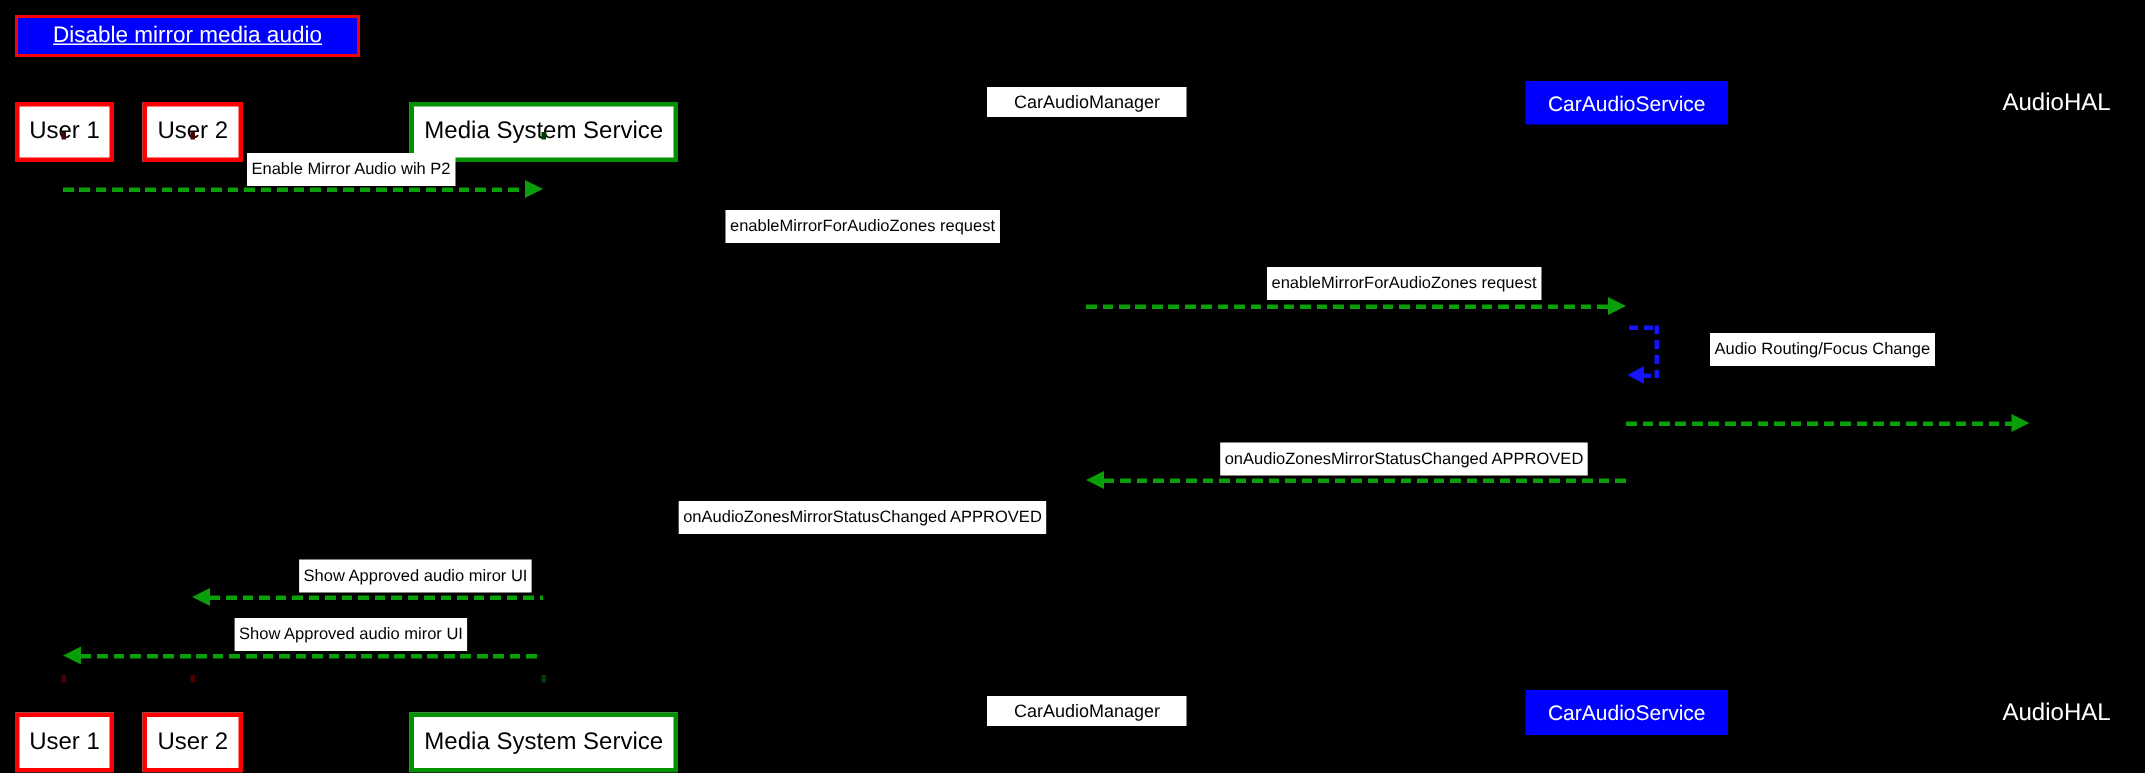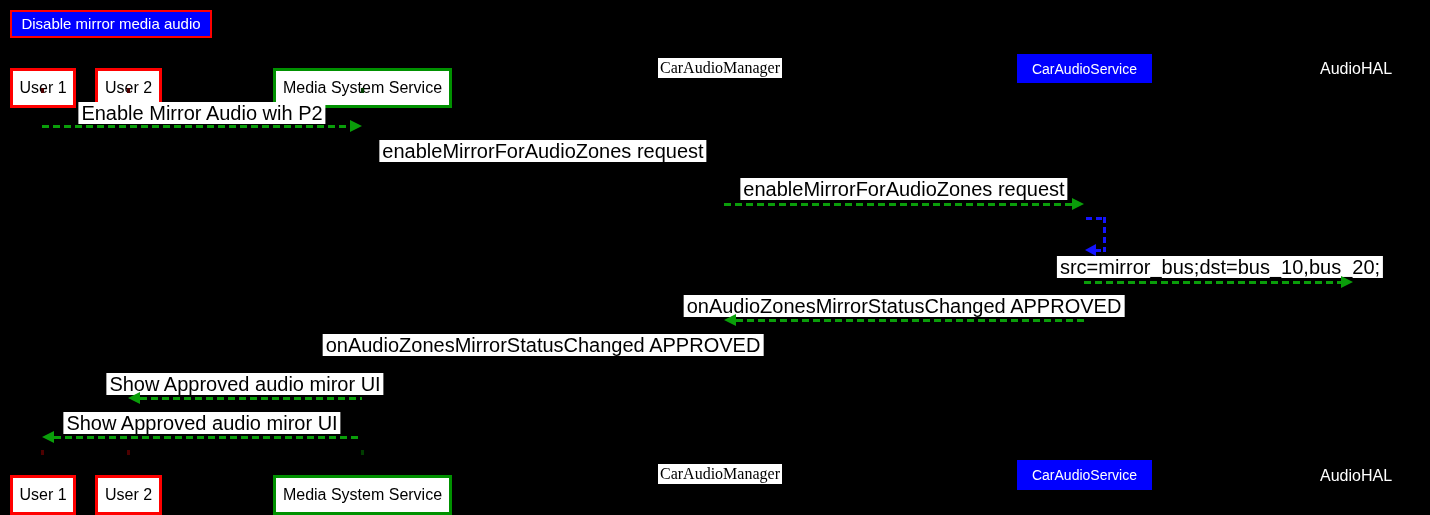--- a/index.html
+++ b/index.html
@@ -26,48 +26,48 @@
   }
   .actor-box{
     box-sizing:border-box;background:var(--label-bg);color:var(--label-text);
     font-size:16px;display:flex;align-items:center;justify-content:center;
     white-space:nowrap;
     margin-top:20px;
   }
   .red-outline{border:3px solid var(--actor-red);}
   .green-outline{border:3px solid var(--actor-green);}
   .plain-label{
-    background:var(--label-bg);color:var(--label-text);font-size:16px;
-    line-height:20px;padding:0 2px;white-space:nowrap;font-family:Liberation Serif, serif;
+    background:var(--label-bg);color:var(--label-text);font-size:12px;
+    line-height:20px;padding:0 18px;white-space:nowrap;
   }
   .blue-box{
     background:var(--service-blue);color:var(--light-text);font-size:14px;
     display:flex;align-items:center;justify-content:center;white-space:nowrap;
   }
-  .bare-label{color:var(--light-text);font-size:16px;line-height:20px;white-space:nowrap;}
+  .bare-label{color:var(--light-text);font-size:16px;line-height:20px;white-space:nowrap;margin-left:15px;}
   .msg-label{
-    background:var(--label-bg);color:var(--label-text);font-size:20px;
-    line-height:22px;padding:0 3px;white-space:nowrap;
+    background:var(--label-bg);color:var(--label-text);font-size:11px;
+    line-height:22px;padding:0 3px;white-space:nowrap;margin-left:32px;
   }
   .centered{transform:translateX(-50%);}
   .dash-h{height:3px;background:repeating-linear-gradient(90deg,var(--arrow-green) 0 7px,transparent 7px 11px);}
   .dash-h-blue{height:3px;background:repeating-linear-gradient(90deg,var(--self-loop-blue) 0 6px,transparent 6px 10px);}
   .dash-v-blue{width:3px;background:repeating-linear-gradient(180deg,var(--self-loop-blue) 0 6px,transparent 6px 10px);}
   .head-right{width:0;height:0;border-top:6px solid transparent;border-bottom:6px solid transparent;border-left:12px solid var(--arrow-green);}
   .head-left{width:0;height:0;border-top:6px solid transparent;border-bottom:6px solid transparent;border-right:12px solid var(--arrow-green);}
   .head-left-blue{width:0;height:0;border-top:6px solid transparent;border-bottom:6px solid transparent;border-right:11px solid var(--self-loop-blue);}
   .stub-red{width:3px;height:5px;background:#4d0000;}
   .stub-green{width:3px;height:5px;background:#003d00;}
 </style>
 </head>
 <body>
 
 <div class="stage">
 
-  <div class="abs title-box" style="left:10px;top:10px;width:202px;height:28px;">Disable mirror media audio</div>
+  <div class="abs title-box" style="left:10px;top:10px;width:230px;height:28px;text-decoration:underline;">Disable mirror media audio</div>
 
   <div class="abs actor-box red-outline" style="left:10px;top:48px;width:66px;height:40px;">User 1</div>
   <div class="abs actor-box red-outline" style="left:95px;top:48px;width:67px;height:40px;">User 2</div>
   <div class="abs actor-box green-outline" style="left:273px;top:48px;width:179px;height:40px;">Media System Service</div>
   <div class="abs plain-label" style="left:658px;top:58px;">CarAudioManager</div>
   <div class="abs blue-box" style="left:1017px;top:54px;width:135px;height:29px;">CarAudioService</div>
   <div class="abs bare-label" style="left:1320px;top:59px;">AudioHAL</div>
 
   <div class="abs stub-red" style="left:41px;top:88px;"></div>
   <div class="abs stub-red" style="left:127px;top:88px;"></div>
@@ -83,22 +83,22 @@
   <div class="abs msg-label centered" style="left:543px;top:140px;">enableMirrorForAudioZones request</div>
 
   <div class="abs msg-label centered" style="left:904px;top:178px;">enableMirrorForAudioZones request</div>
   <div class="abs dash-h" style="left:724px;top:203px;width:350px;"></div>
   <div class="abs head-right" style="left:1072px;top:198px;"></div>
 
   <div class="abs dash-h-blue" style="left:1086px;top:217px;width:20px;"></div>
   <div class="abs dash-v-blue" style="left:1103px;top:217px;height:35px;"></div>
   <div class="abs dash-h-blue" style="left:1095px;top:249px;width:11px;"></div>
   <div class="abs head-left-blue" style="left:1085px;top:244px;"></div>
+  <div class="abs msg-label" style="left:1108px;top:222px;">Audio Routing/Focus Change</div>
 
-  <div class="abs msg-label centered" style="left:1220px;top:256px;">src=mirror_bus;dst=bus_10,bus_20;</div>
   <div class="abs dash-h" style="left:1084px;top:281px;width:258px;"></div>
   <div class="abs head-right" style="left:1341px;top:276px;"></div>
 
   <div class="abs msg-label centered" style="left:904px;top:295px;">onAudioZonesMirrorStatusChanged APPROVED</div>
   <div class="abs head-left" style="left:724px;top:314px;"></div>
   <div class="abs dash-h" style="left:736px;top:319px;width:348px;"></div>
 
   <div class="abs msg-label centered" style="left:543px;top:334px;">onAudioZonesMirrorStatusChanged APPROVED</div>
 
   <div class="abs msg-label centered" style="left:245px;top:373px;">Show Approved audio miror UI</div>

